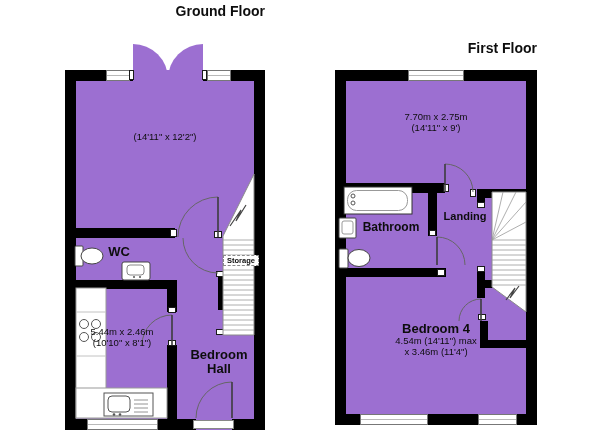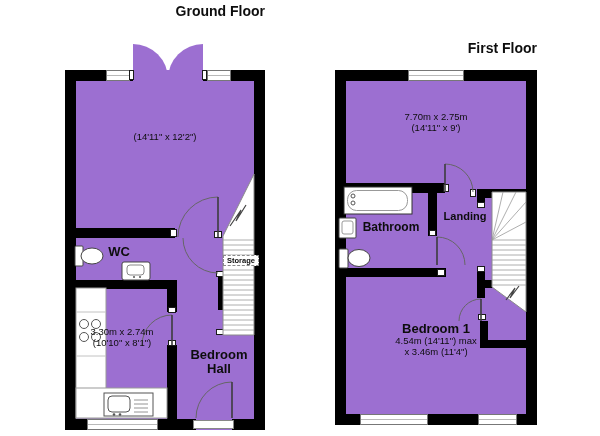--- a/index.html
+++ b/index.html
@@ -189,21 +189,21 @@
 
 <div class="lbl" style="left:95px;top:132px;width:140px">
   <div class="dims">(14'11" x 12'2")</div>
 </div>
 
 <div class="lbl" style="left:98px;top:245px;width:42px">
   <div class="rname">WC</div>
 </div>
 
 <div class="lbl" style="left:74px;top:327px;width:96px">
-  <div class="dims">3.30m x 2.74m</div>
+  <div class="dims">5.44m x 2.46m</div>
   <div class="dims">(10'10" x 8'1")</div>
 </div>
 
 <div class="lbl" style="left:179px;top:348px;width:80px">
   <div class="rname">Bedroom Hall</div>
 </div>
 
 <div class="storage-lbl" style="left:223px;top:255px;width:34px">Storage</div>
 
 <div class="lbl" style="left:350px;top:112px;width:172px">
@@ -213,16 +213,16 @@
 
 <div class="lbl" style="left:354px;top:220px;width:74px">
   <div class="rname sz12">Bathroom</div>
 </div>
 
 <div class="lbl" style="left:432px;top:209px;width:66px">
   <div class="rname sz11">Landing</div>
 </div>
 
 <div class="lbl" style="left:346px;top:322px;width:180px">
-  <div class="rname">Bedroom 1</div>
+  <div class="rname">Bedroom 4</div>
   <div class="dims">4.54m (14'11") max</div>
   <div class="dims">x 3.46m (11'4")</div>
 </div>
 
 </body></html>

